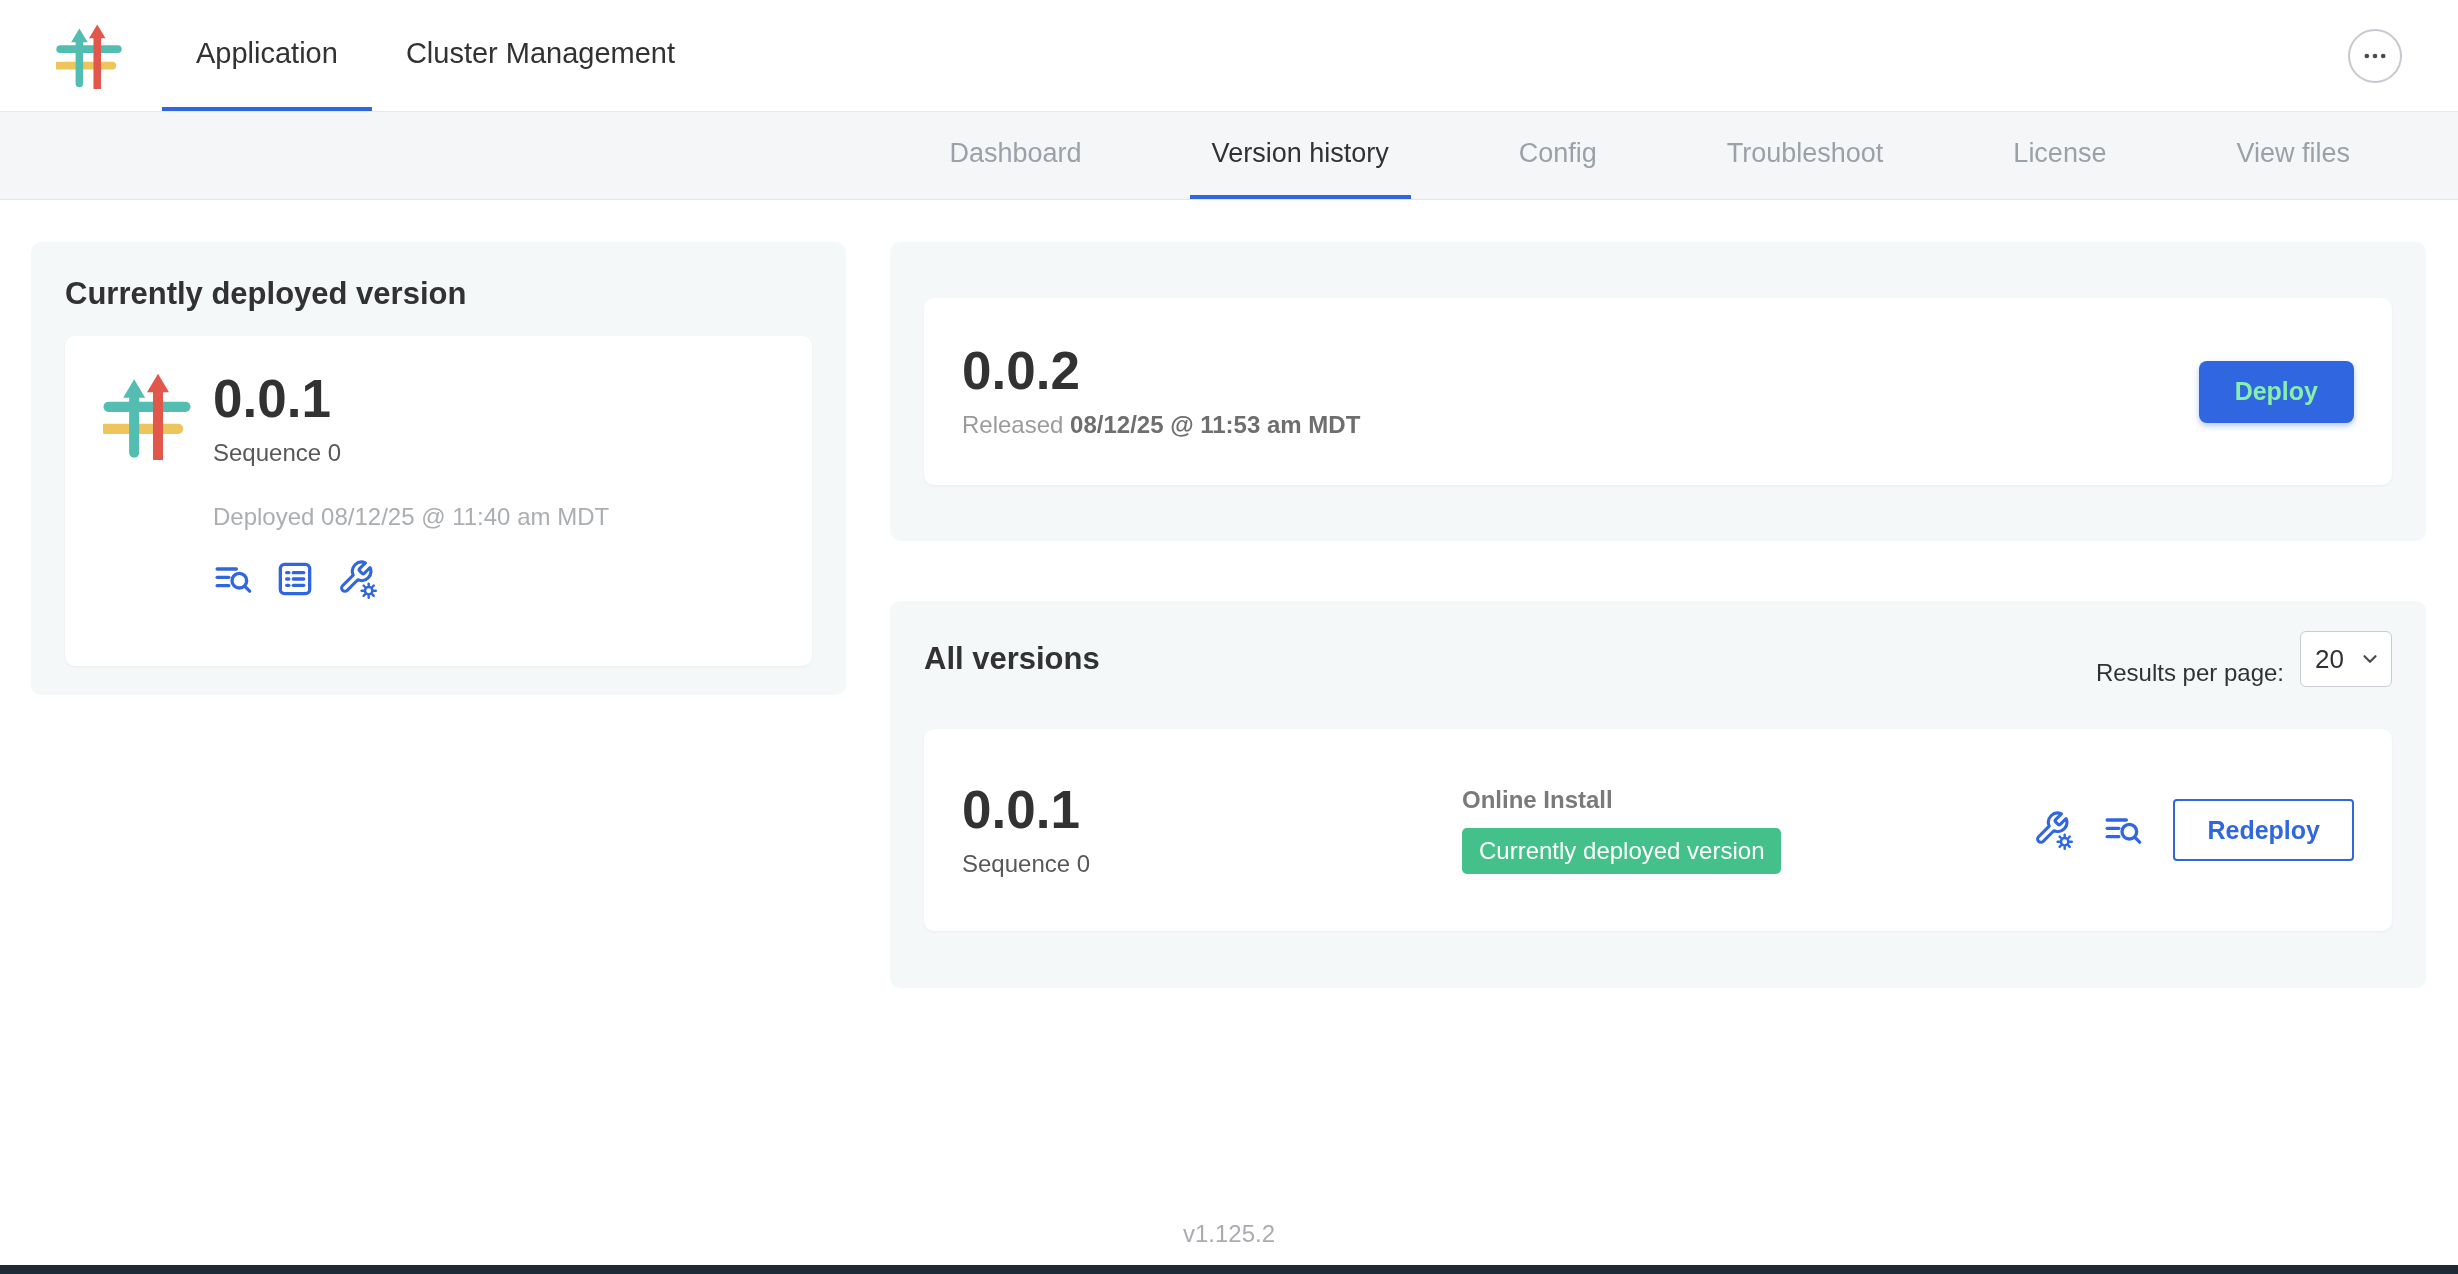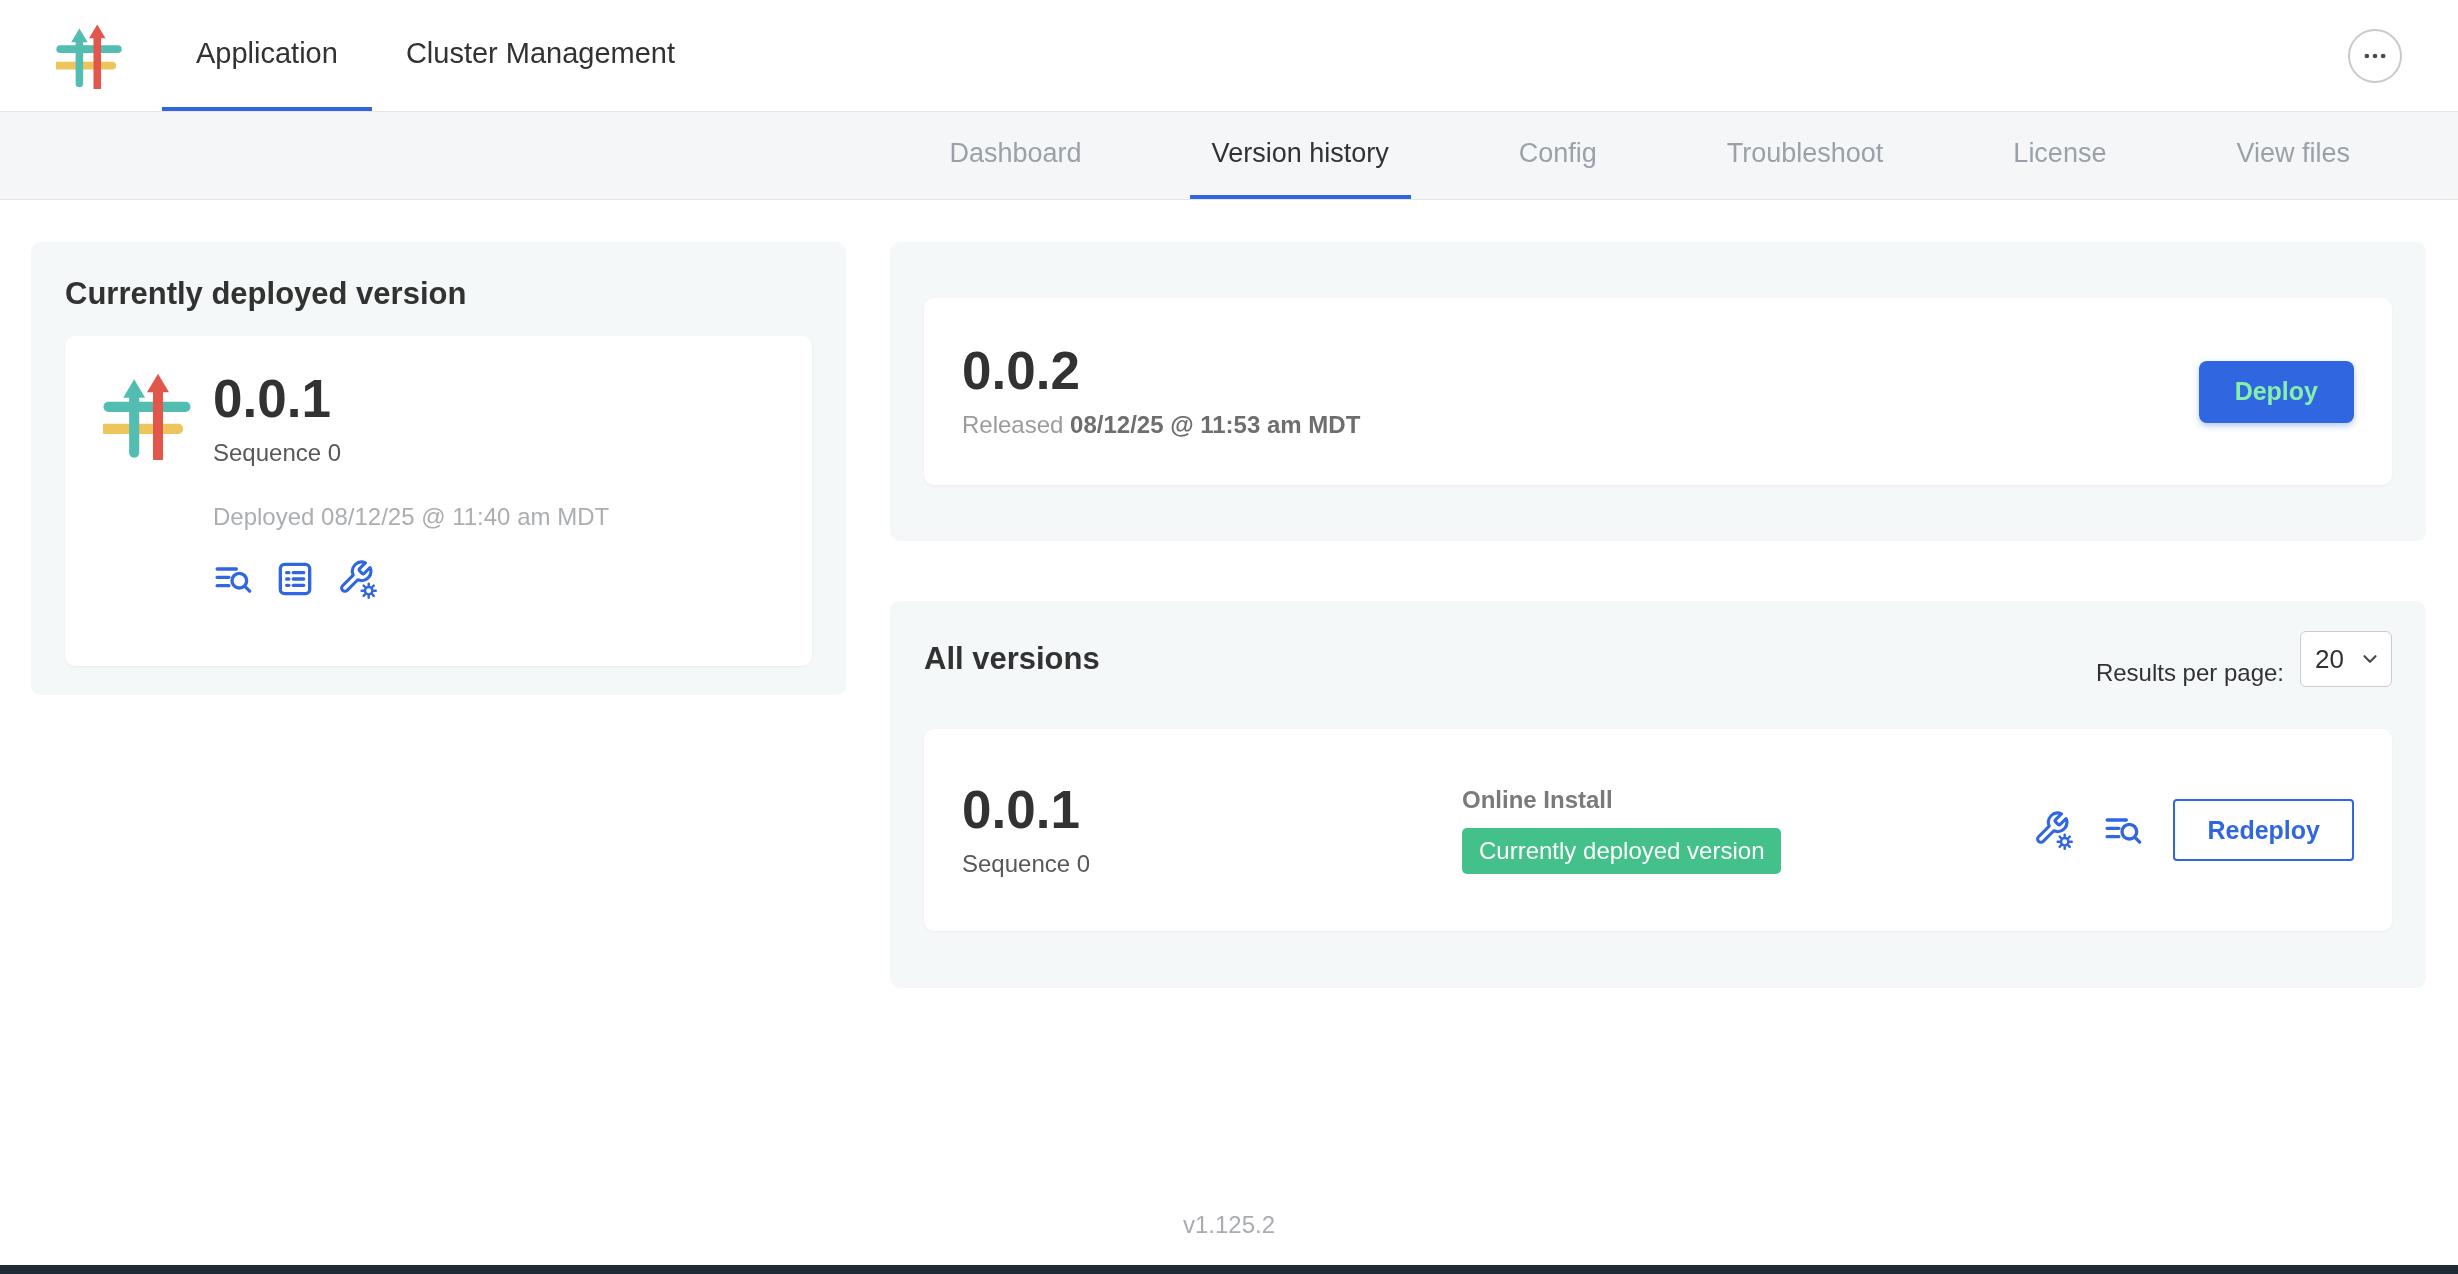--- a/index.html
+++ b/index.html
@@ -75,21 +75,21 @@
   .vr-left { width:500px; flex:none; }
   .install-type { font-size:24px; font-weight:700; color:#7a7a7a; }
   .badge { display:inline-block; margin-top:14px; background:#44c18b; color:#fff;
            font-size:24px; padding:9px 17px; border-radius:5px; }
   .vr-right { margin-left:auto; display:flex; align-items:center; gap:30px; }
   .redeploy-btn { height:62px; padding:0 32px; background:#fff; border:2px solid #3066e0;
                   border-radius:4px; color:#3066e0; font-size:25px; font-weight:700;
                   font-family:"Liberation Sans", sans-serif; }
 
   
-  .footer-version { position:absolute; left:0; right:0; bottom:35px; text-align:center;
+  .footer-version { position:absolute; left:0; right:0; bottom:26px; text-align:center;
                     font-size:24px; color:#a9acb0; }
   .bottom-bar { position:absolute; left:0; right:0; bottom:0; height:9px; background:#1f2a37; }
 
   svg { display:block; }
 </style>
 </head>
 <body>
 
 <header class="topnav">
   <div class="brand">

